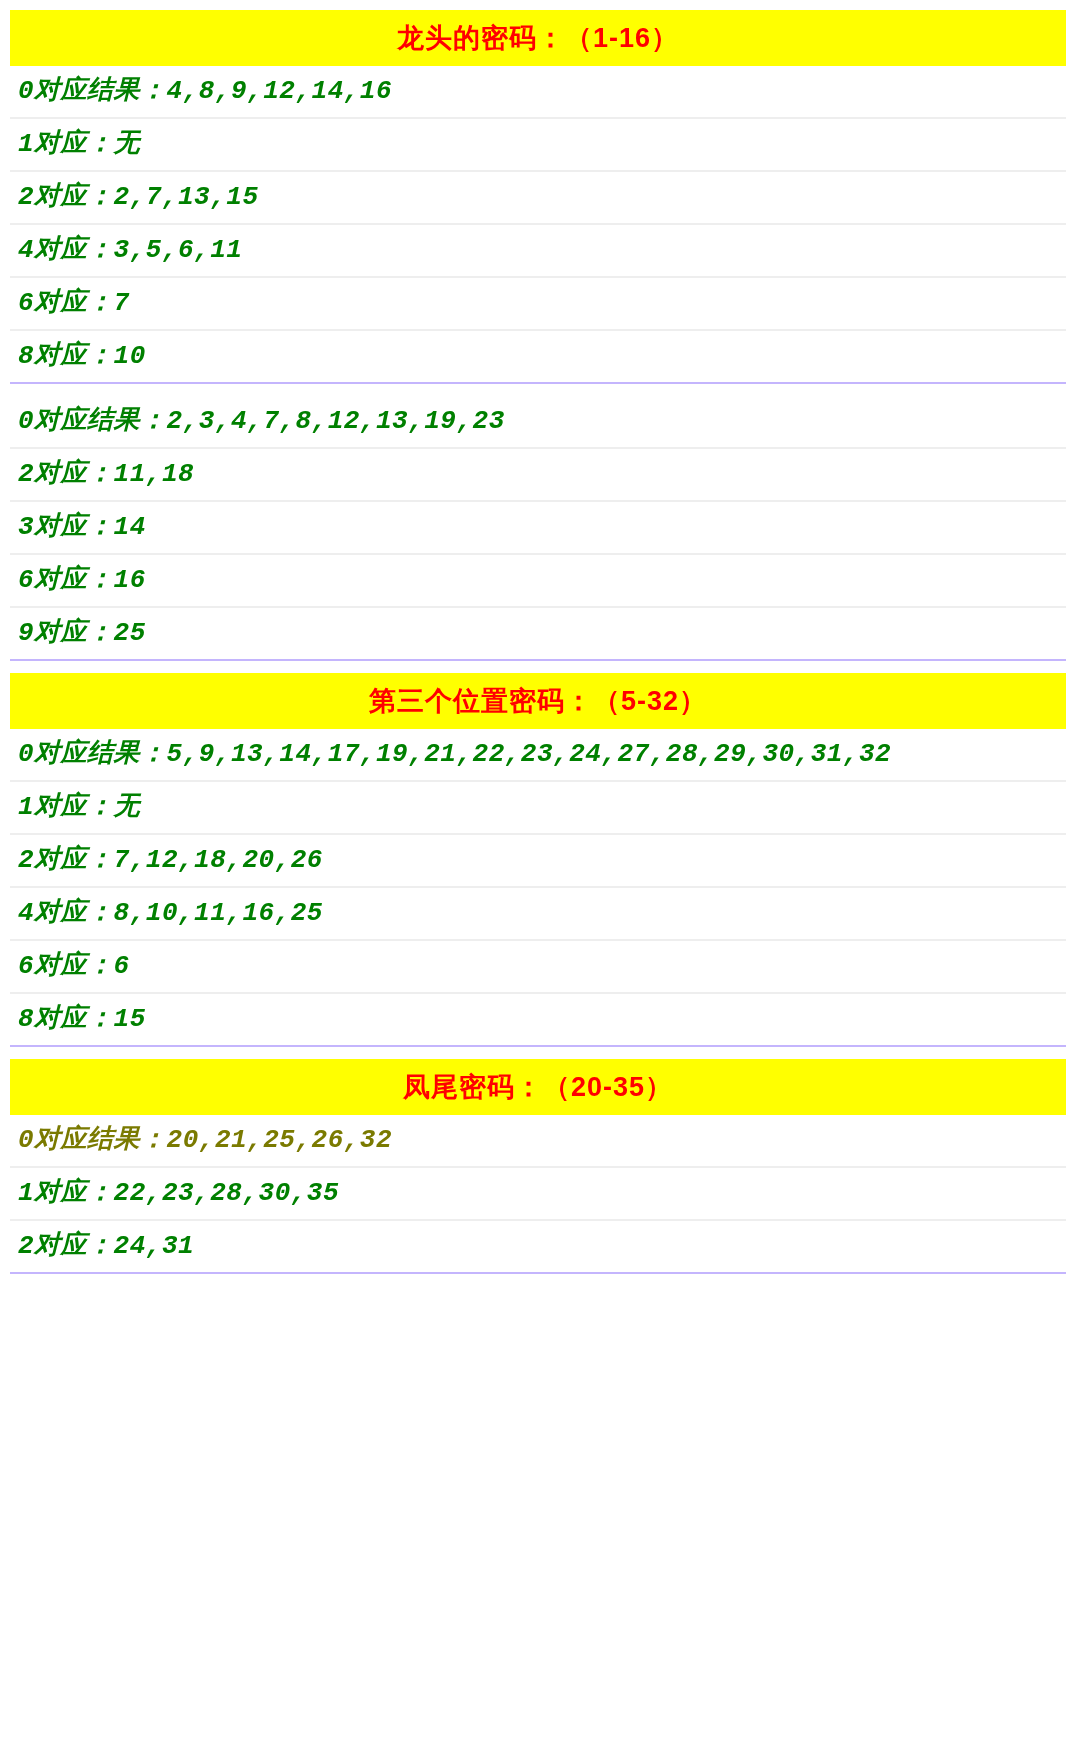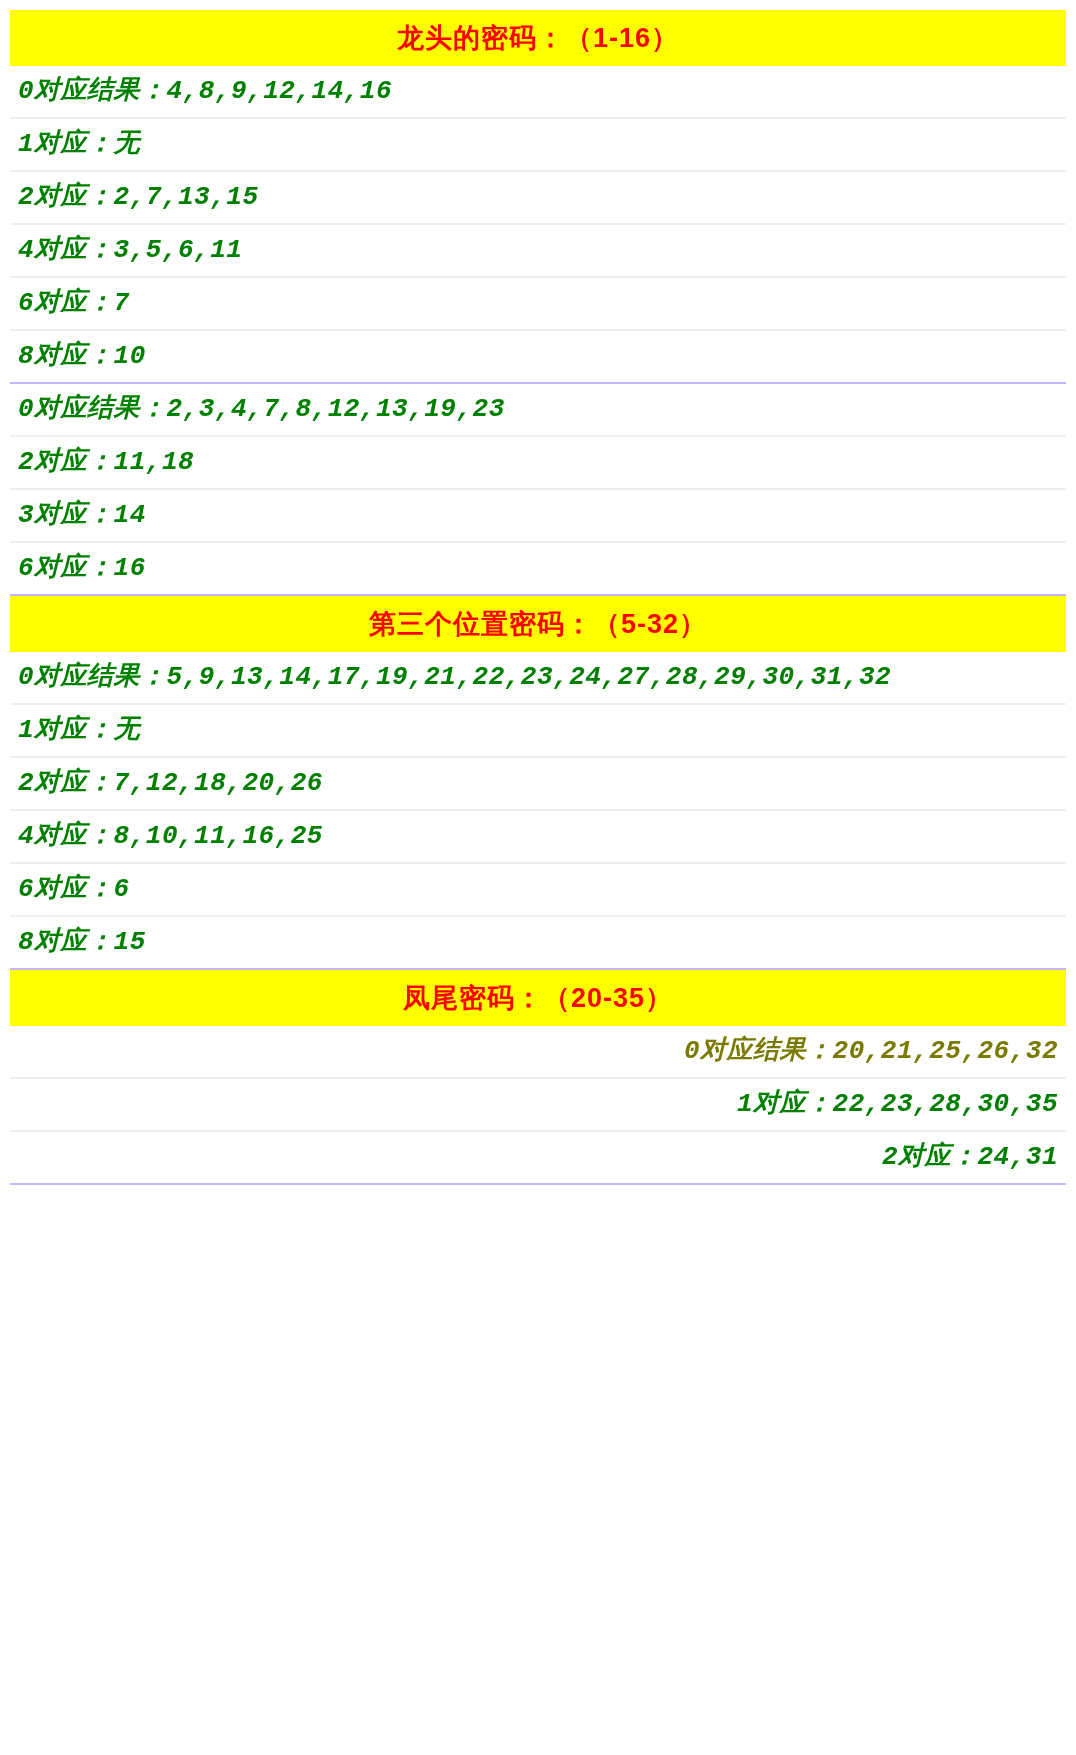--- a/index.html
+++ b/index.html
@@ -3,21 +3,21 @@
   <meta charset="utf-8">
   <style>
     * { box-sizing: border-box; margin: 0; padding: 0; }
     body {
       background: #fff;
       font-family: "Microsoft YaHei", "SimSun", sans-serif;
       font-size: 26px;
       width: 1076px;
     }
     .container { padding: 10px; }
-    .section { margin-bottom: 0; }
+    .section { margin-bottom: 12px; }
     .header {
       background: #ffff00;
       color: #ff0000;
       text-align: center;
       padding: 10px 8px;
       font-weight: bold;
       font-size: 27px;
       letter-spacing: 1px;
     }
     .row {
@@ -26,21 +26,21 @@
       color: #008000;
       font-weight: bold;
       border-bottom: 2px solid #eeeeee;
       font-size: 26px;
       line-height: 1.5;
       font-family: Consolas, "Courier New", monospace, "Microsoft YaHei";
       letter-spacing: 0.5px;
       font-style: italic;
     }
     .row:last-child { border-bottom: 2px solid #c4b5fd; }
-    .last-section .row { color: #5a6a00; text-align: right; }
+    .last-section .row { color: #5a6a00; }
     .last-section .row:nth-child(n+2) { color: #008000; }
     .row.first-row { color: #008000; }
     .last-section .row.first-row { color: #7a7a00; }
   </style>
 </head>
 <body>
 
 <div class="container">
 
   <div class="section">
@@ -51,20 +51,21 @@
     <div class="row">4对应：3,5,6,11</div>
     <div class="row">6对应：7</div>
     <div class="row">8对应：10</div>
   </div>
 
   <div class="section">
     <div class="row">0对应结果：2,3,4,7,8,12,13,19,23</div>
     <div class="row">2对应：11,18</div>
     <div class="row">3对应：14</div>
     <div class="row">6对应：16</div>
+    <div class="row">9对应：25</div>
   </div>
 
   <div class="section">
     <div class="header">第三个位置密码：（5-32）</div>
     <div class="row">0对应结果：5,9,13,14,17,19,21,22,23,24,27,28,29,30,31,32</div>
     <div class="row">1对应：无</div>
     <div class="row">2对应：7,12,18,20,26</div>
     <div class="row">4对应：8,10,11,16,25</div>
     <div class="row">6对应：6</div>
     <div class="row">8对应：15</div>

